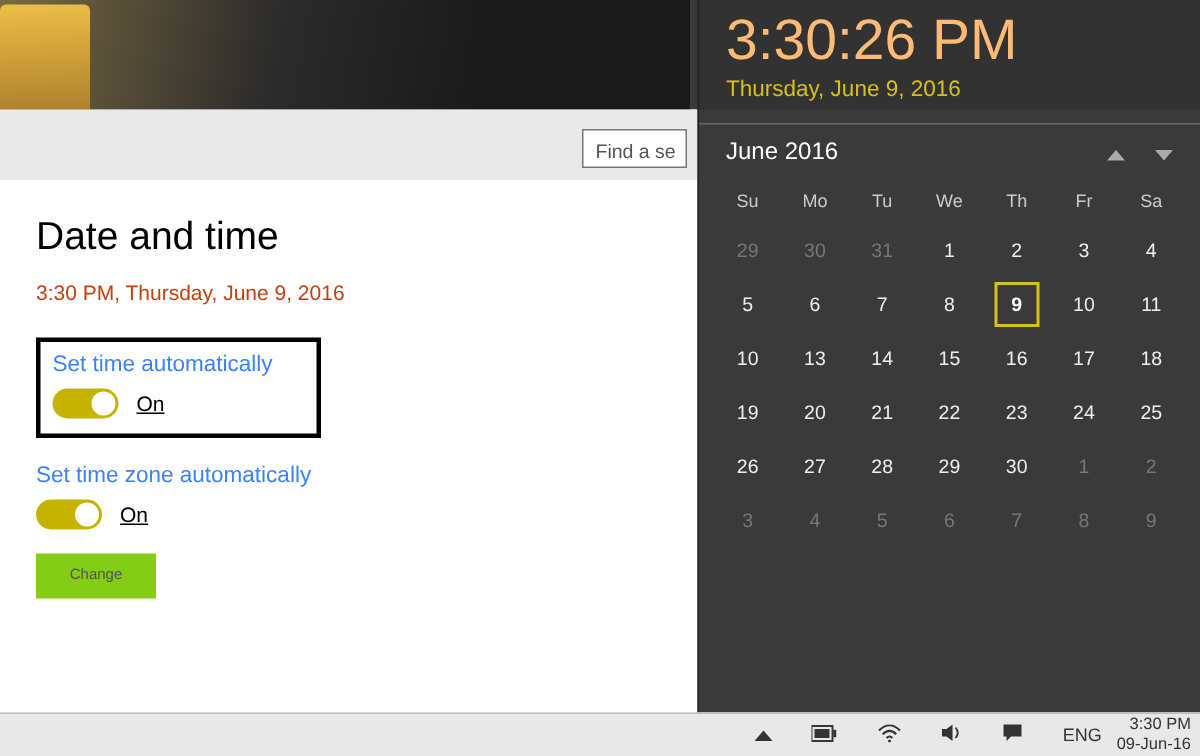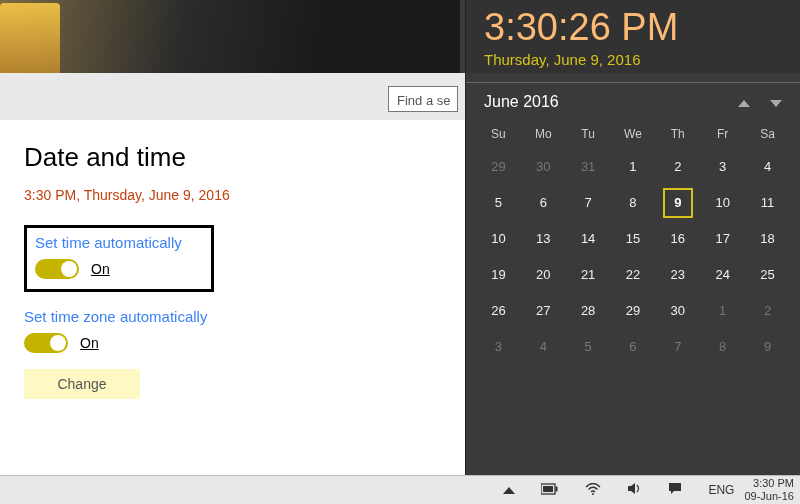--- a/index.html
+++ b/index.html
@@ -20,21 +20,21 @@
   .settings .nowline { font-size: 14px; color: #c2410c; margin-bottom: 22px; }
 
   .optgroup { margin-bottom: 16px; }
   .optgroup.boxed { border: 3px solid #000; padding: 6px 8px 10px 8px; width: 190px; }
   .optlabel { font-size: 15px; color: #3b82f6; margin-bottom: 8px; }
   .togglerow { display: flex; align-items: center; gap: 12px; text-decoration: underline; }
   .toggle { width: 44px; height: 20px; border-radius: 10px; background: #c4b400; position: relative; }
   .toggle .knob { position: absolute; right: 2px; top: 2px; width: 16px; height: 16px; border-radius: 50%; background: #fff; }
   .togglelabel { font-size: 14px; color: #000; }
 
-  .changebtn { margin-top: 8px; width: 116px; height: 30px; background: #fef9c3; border: none; color: #555; font-size: 14px; text-align: center; line-height: 30px; cursor: default; }
+  .changebtn { margin-top: 8px; width: 80px; height: 30px; background: #84cc16; border: none; color: #555; font-size: 10px; text-align: center; line-height: 30px; cursor: default; }
 
   
   .flyout { position: absolute; left: 465px; top: 0; width: 335px; height: 475px; background: rgba(50,50,50,0.96); color: #eee; border-left: 1px solid #222; padding: 6px 0 0 0; }
   .flyout .bigtime { font-size: 38px; font-weight: 300; color: #fdba74; padding: 0 18px; letter-spacing: 0px; }
   .flyout .bigdate { font-size: 15px; color: #d6c21a; padding: 2px 18px 14px 18px; }
   .flyout hr { border: none; border-top: 1px solid #666; margin: 0; }
 
   .calhdr { display: flex; align-items: center; justify-content: space-between; padding: 10px 18px 8px 18px; }
   .calhdr .month { font-size: 16px; color: #fff; font-weight: 400; }
   .calhdr .nav { display: flex; gap: 20px; color: #aaa; }

